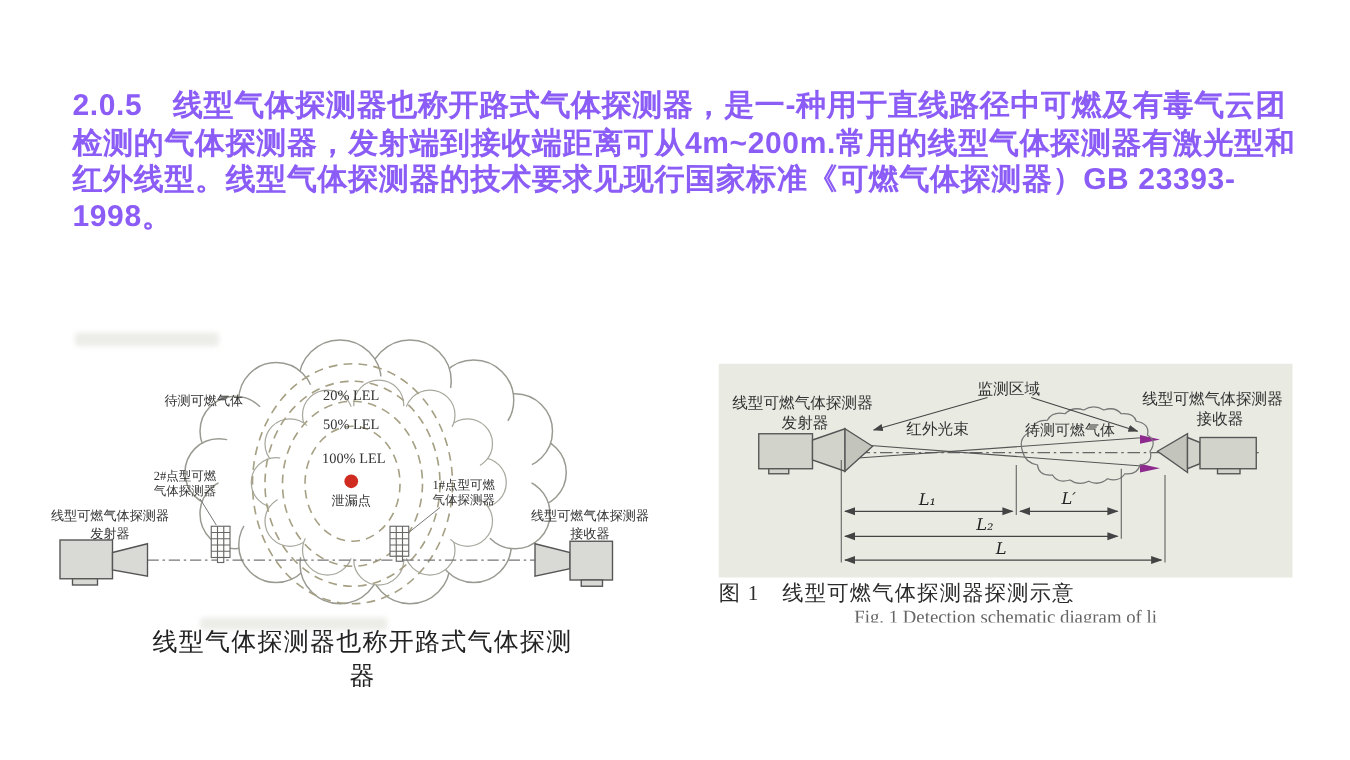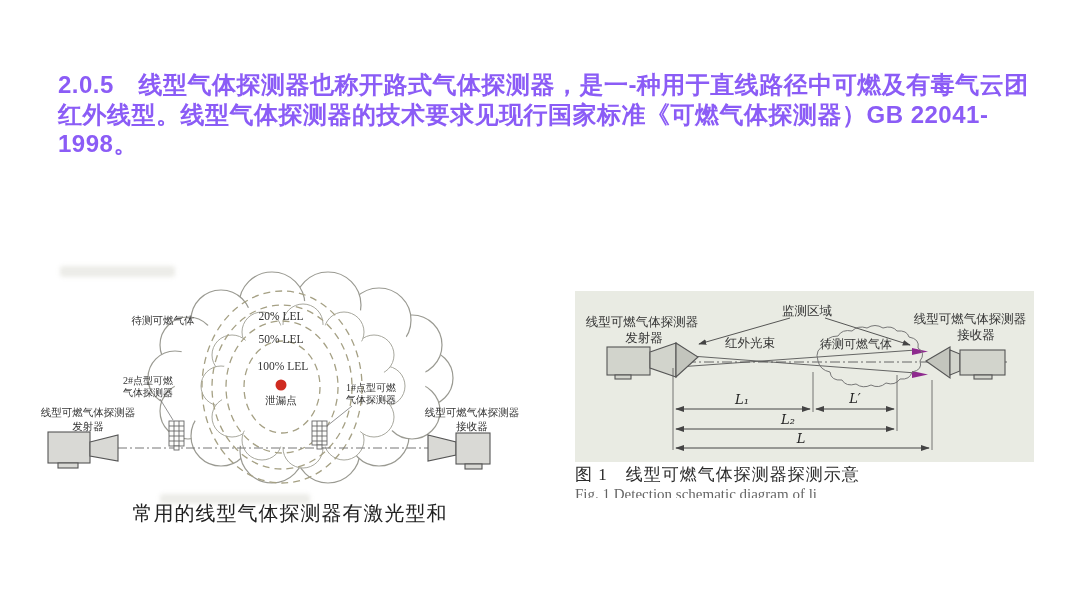--- a/index.html
+++ b/index.html
@@ -10,34 +10,35 @@
         font-size:24px;line-height:29.5px;font-weight:600;letter-spacing:0.5px;}
   #para .pline{white-space:nowrap;}
   
   .figsvg{position:absolute;}
   #fig-left-caption{position:absolute;left:115px;top:500px;width:350px;text-align:center;
         font-family:"Liberation Serif",serif;font-size:20px;color:#222;letter-spacing:1px;}
   #fig-right-bg{position:absolute;left:575px;top:291px;width:459px;height:171px;background:#e9ebe3;}
   #fig-right-caption{position:absolute;left:575px;top:463px;width:459px;
         font-family:"Liberation Serif",serif;font-size:17px;color:#2b2b2b;letter-spacing:1px;}
   #fig-right-caption-en{position:absolute;left:575px;top:486px;width:459px;height:12px;overflow:hidden;
-        font-family:"Liberation Serif",serif;font-size:15px;color:#4a4a4a;opacity:.85;}
+        text-align:center;font-family:"Liberation Serif",serif;font-size:15px;color:#4a4a4a;opacity:.85;}
   .ghost{position:absolute;background:rgba(160,158,140,.20);filter:blur(2px);border-radius:3px;}
   text{fill:#333;}
   .cjk{font-family:"Liberation Serif",serif;}
   .dimlbl{font-family:"DejaVu Serif",serif;font-style:italic;fill:#222;}
 </style>
 </head>
 <body>
 
 <div id="page">
 
   <div id="para" style="color:#8b5cf6;">
     <div class="pline">2.0.5　线型气体探测器也称开路式气体探测器，是一-种用于直线路径中可燃及有毒气云团</div>
-    <div class="pline">红外线型。线型气体探测器的技术要求见现行国家标准《可燃气体探测器）GB 22041-</div>
+    <div class="pline">检测的气体探测器，发射端到接收端距离可从4m~200m.常用的线型气体探测器有激光型和</div>
+    <div class="pline">红外线型。线型气体探测器的技术要求见现行国家标准《可燃气体探测器）GB 23393-</div>
     <div class="pline">1998。</div>
   </div>
 
   <div class="ghost" style="left:60px;top:266px;width:115px;height:11px;"></div>
   <div class="ghost" style="left:160px;top:494px;width:150px;height:10px;"></div>
 
   <svg class="figsvg" style="left:15px;top:258px;" width="520" height="245" viewBox="0 0 520 245">
 
     <g stroke="#9a9a92" stroke-width="1.2" fill="#ffffff">
       <circle cx="410" cy="120" r="28"></circle>
@@ -116,21 +117,21 @@
     <text class="cjk" x="266" y="146" font-size="10.5" text-anchor="middle" fill="#8a3b3b">泄漏点</text>
     <text class="cjk" x="133" y="126" font-size="10" text-anchor="middle" fill="#555">2#点型可燃</text>
     <text class="cjk" x="133" y="138" font-size="10" text-anchor="middle" fill="#555">气体探测器</text>
     <text class="cjk" x="356" y="133" font-size="10" text-anchor="middle" fill="#555">1#点型可燃</text>
     <text class="cjk" x="356" y="145" font-size="10" text-anchor="middle" fill="#555">气体探测器</text>
     <text class="cjk" x="73" y="158" font-size="10.5" text-anchor="middle" fill="#555">线型可燃气体探测器</text>
     <text class="cjk" x="73" y="172" font-size="10.5" text-anchor="middle" fill="#555">发射器</text>
     <text class="cjk" x="457" y="158" font-size="10.5" text-anchor="middle" fill="#555">线型可燃气体探测器</text>
     <text class="cjk" x="457" y="172" font-size="10.5" text-anchor="middle" fill="#555">接收器</text>
   </svg>
-  <div id="fig-left-caption">常用的线型气体探测器有激光型和</div>
+  <div id="fig-left-caption">线型气体探测器也称开路式气体探测器</div>
 
   <div id="fig-right-bg"></div>
   <svg class="figsvg" style="left:575px;top:291px;" width="459" height="171" viewBox="0 0 459 171">
     <defs>
       <marker id="arr" viewBox="0 0 10 10" refX="9" refY="5" markerWidth="9" markerHeight="9" orient="auto-start-reverse">
           <path d="M0 1.5L10 5L0 8.5z" fill="#444"></path>
         </marker>
     </defs>
 
     <line x1="75" y1="71" x2="435" y2="71" stroke="#666" stroke-width="1" stroke-dasharray="10 3 2 3"></line>

